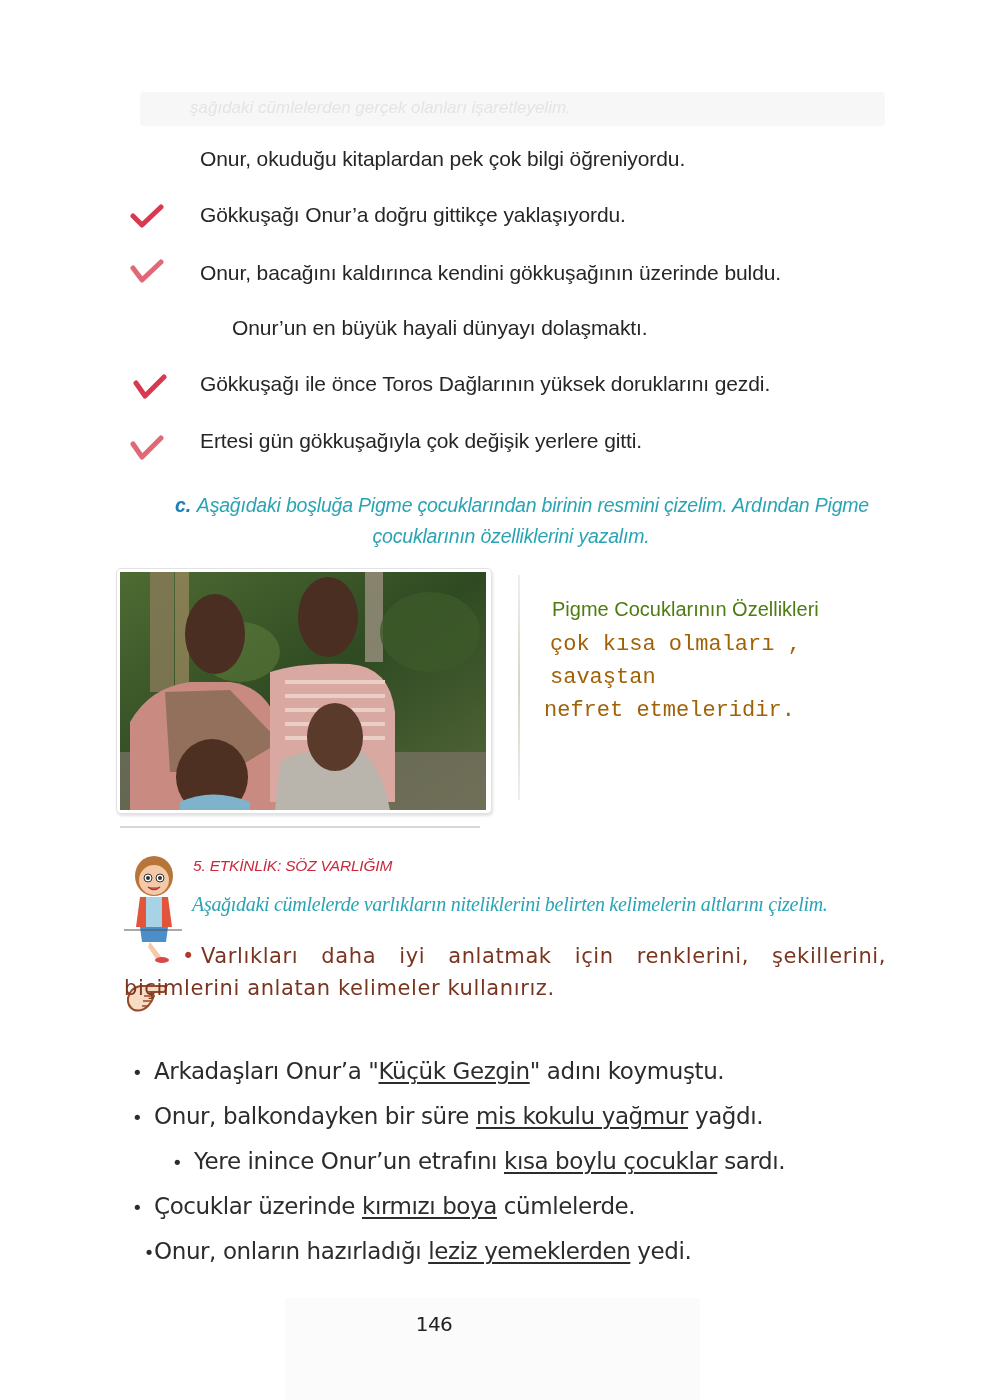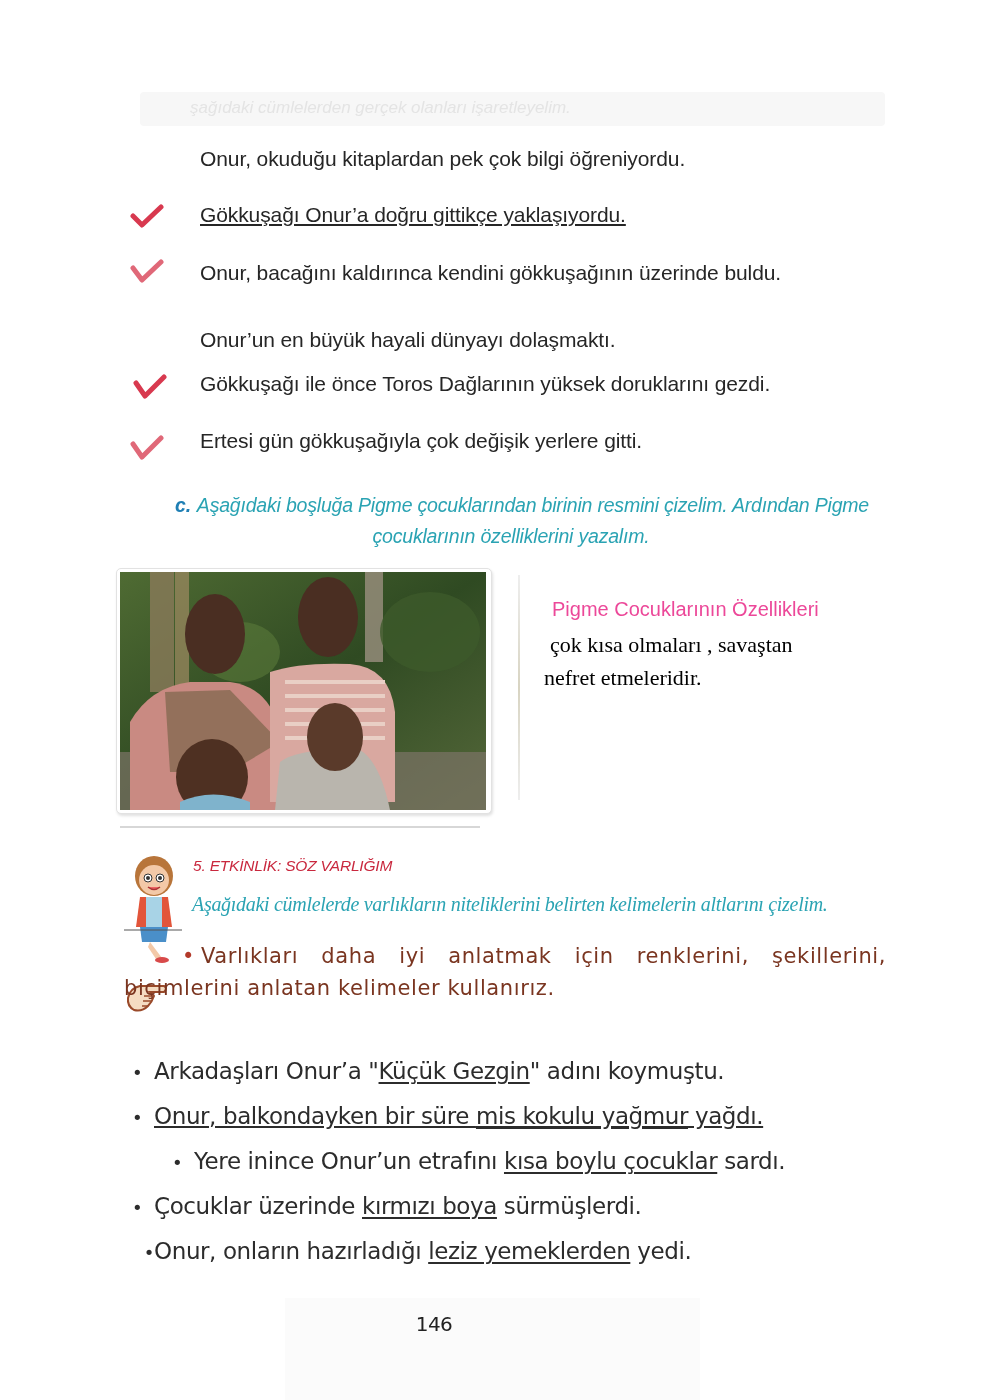--- a/index.html
+++ b/index.html
@@ -36,25 +36,25 @@
     }
     .photo {
       position: absolute; left: 120px; top: 572px; width: 366px; height: 238px;
       overflow: hidden; background: #3e5a2a;
     }
     .photo-shadow { position: absolute; left: 120px; top: 826px; width: 360px; height: 2px; background: #d7d7d7; }
     .divider-line { position: absolute; left: 518px; top: 575px; width: 2px; height: 225px; background: linear-gradient(#eee, #d8d4c2, #eee); }
 
     .features-title {
       position: absolute; left: 552px; top: 598px; font-family: "Liberation Sans", sans-serif;
-      font-size: 20px; color: #ec4899;
+      font-size: 20px; color: #4d7c0f;
     }
     .features-answer {
-      position: absolute; left: 544px; top: 628px; width: 340px; font-family: Liberation Serif, serif;
-      font-size: 22px; color: #000000; line-height: 33px;
+      position: absolute; left: 544px; top: 628px; width: 340px; font-family: Liberation Mono, monospace;
+      font-size: 22px; color: #a16207; line-height: 33px;
     }
     .features-answer .l1 { display: block; padding-left: 6px; }
 
     .kid { position: absolute; left: 122px; top: 852px; width: 66px; height: 112px; }
     .activity-title {
       position: absolute; left: 193px; top: 857px; font-family: "Liberation Sans", sans-serif;
       font-style: italic; font-size: 15.5px; color: #c9283e; letter-spacing: -0.2px;
     }
     .activity-instr {
       position: absolute; left: 192px; top: 888px; width: 700px; font-family: Liberation Serif, serif;
@@ -90,28 +90,28 @@
 <div class="faded-top">
   <span>şağıdaki cümlelerden gerçek olanları işaretleyelim.</span>
 </div>
 
 <div class="statements">
   <div class="stmt" style="top:147px;">Onur, okuduğu kitaplardan pek çok bilgi öğreniyordu.</div>
 
   <svg class="check" style="left:130px; top:203px;" viewBox="0 0 34 28">
     <path d="M3 13 L12 22 L31 4" fill="none" stroke="#d8394f" stroke-width="5" stroke-linecap="round" stroke-linejoin="round"></path>
   </svg>
-  <div class="stmt" style="top:203px;text-decoration:underline;">Gökkuşağı Onur’a doğru gittikçe yaklaşıyordu.</div>
+  <div class="stmt" style="top:203px;">Gökkuşağı Onur’a doğru gittikçe yaklaşıyordu.</div>
 
   <svg class="check" style="left:130px; top:258px;" viewBox="0 0 34 28">
     <path d="M3 10 L12 22 L31 4" fill="none" stroke="#e06878" stroke-width="5" stroke-linecap="round" stroke-linejoin="round"></path>
   </svg>
   <div class="stmt" style="top:261px;">Onur, bacağını kaldırınca kendini gökkuşağının üzerinde buldu.</div>
 
-  <div class="stmt" style="top:328px;">Onur’un en büyük hayali dünyayı dolaşmaktı.</div>
+  <div class="stmt" style="top:316px;margin-left:32px;">Onur’un en büyük hayali dünyayı dolaşmaktı.</div>
 
   <svg class="check" style="left:133px; top:373px;" viewBox="0 0 34 28">
     <path d="M3 10 L12 23 L31 4" fill="none" stroke="#d8394f" stroke-width="5" stroke-linecap="round" stroke-linejoin="round"></path>
   </svg>
   <div class="stmt" style="top:372px;">Gökkuşağı ile önce Toros Dağlarının yüksek doruklarını gezdi.</div>
 
   <svg class="check" style="left:130px; top:434px;" viewBox="0 0 34 28">
     <path d="M3 10 L12 23 L31 4" fill="none" stroke="#e06878" stroke-width="5" stroke-linecap="round" stroke-linejoin="round"></path>
   </svg>
   <div class="stmt" style="top:429px;">Ertesi gün gökkuşağıyla çok değişik yerlere gitti.</div>
@@ -191,28 +191,28 @@
   <path d="M20 16 L28 16 M19 21 L27 21 M18 26 L24 26" stroke="#9a4a2a" stroke-width="1.5"></path>
 </svg>
 <div class="tip">
   <span class="indent"></span><span class="dot">•</span><span>Varlıkları daha iyi anlatmak için renklerini, şekillerini, biçimlerini anlatan kelimeler kullanırız.</span>
 </div>
 
 <div class="examples">
   <div class="ex" style="top:0px;">
     <span class="bullet">•</span><span>Arkadaşları Onur’a "</span><u>Küçük Gezgin</u><span>" adını koymuştu.</span>
   </div>
-  <div class="ex" style="top:45px;text-decoration:underline;">
+  <div class="ex" style="top:45px;">
     <span class="bullet">•</span><span>Onur, balkondayken bir süre </span><u>mis kokulu yağmur</u><span> yağdı.</span>
   </div>
   <div class="ex" style="top:90px;margin-left:40px;">
     <span class="bullet">•</span><span>Yere inince Onur’un etrafını </span><u>kısa boylu çocuklar</u><span> sardı.</span>
   </div>
   <div class="ex" style="top:135px;">
-    <span class="bullet">•</span><span>Çocuklar üzerinde </span><u>kırmızı boya</u><span> sürmüşlerdi.</span>
+    <span class="bullet">•</span><span>Çocuklar üzerinde </span><u>kırmızı boya</u><span> cümlelerde.</span>
   </div>
   <div class="ex" style="top:180px;text-align:right;">
     <span class="bullet">•</span><span>Onur, onların hazırladığı </span><u>leziz yemeklerden</u><span> yedi.</span>
   </div>
 </div>
 
 <div class="footer-shade"></div>
 <div class="page-number">146</div>
 
 </body></html>

